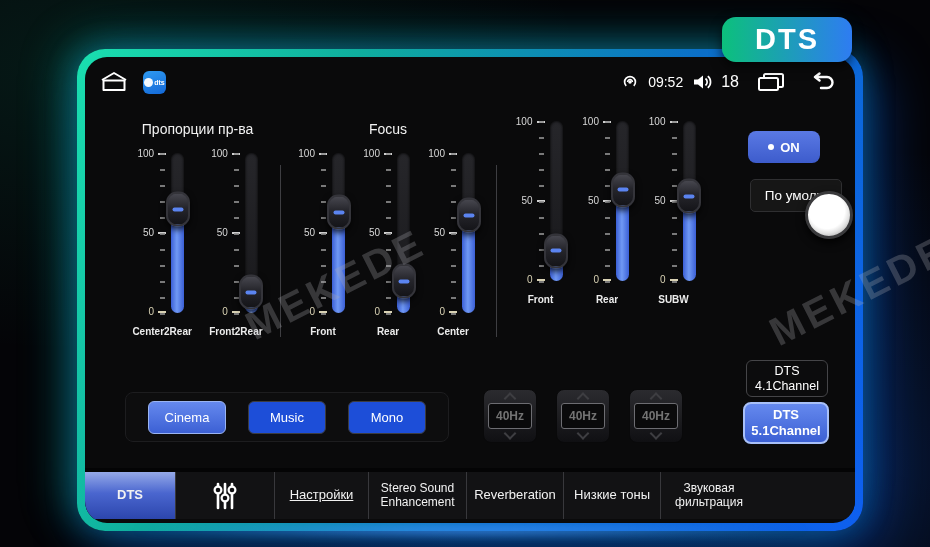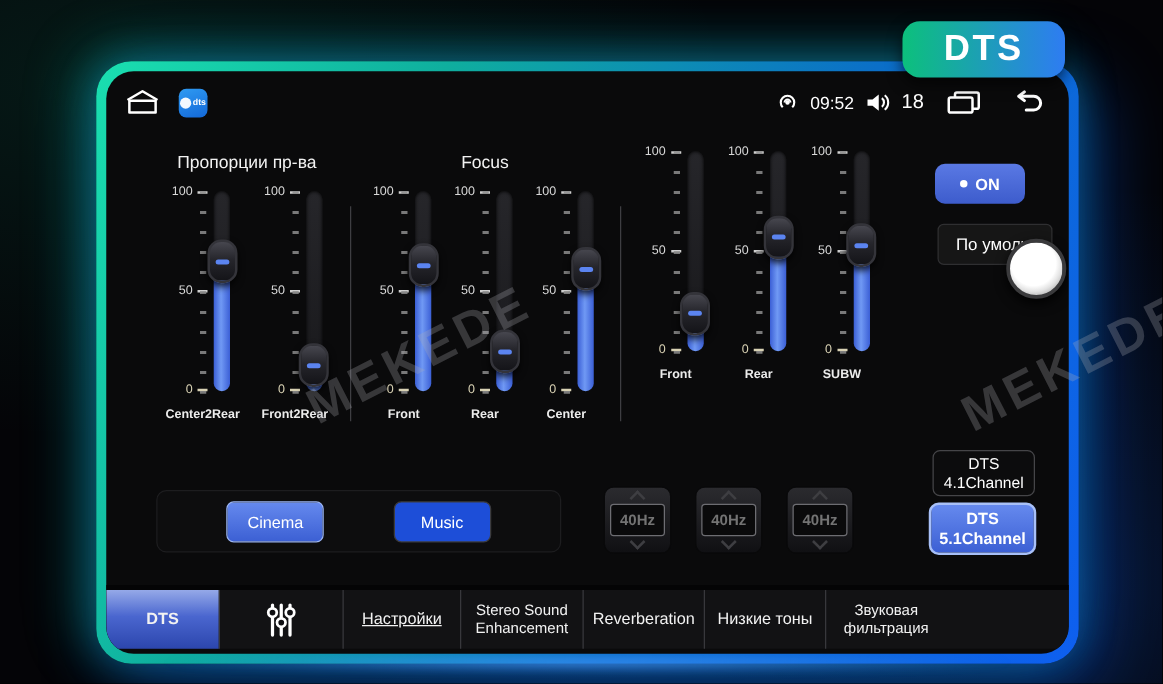--- a/index.html
+++ b/index.html
@@ -333,20 +333,21 @@
             </div>
             <div class="slider-label">SUBW</div>
           </div>
         </div>
       </div>
     </div>
 
     <div class="presets">
       <div class="preset-btn selected">Cinema</div>
       <div class="preset-btn">Music</div>
+      <div class="preset-btn">Mono</div>
     </div>
 
     <div class="freqs">
       <div class="spinner">
         <i class="chev up"></i>
         <div class="fbox">40Hz</div>
         <i class="chev dn"></i>
       </div>
       <div class="spinner">
         <i class="chev up"></i>

